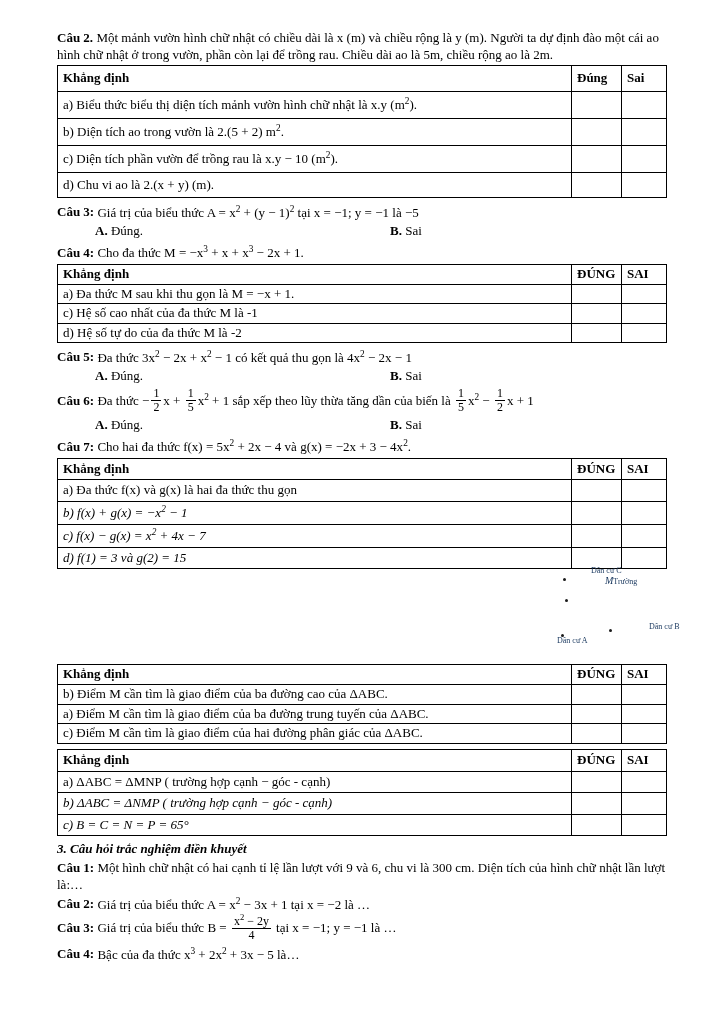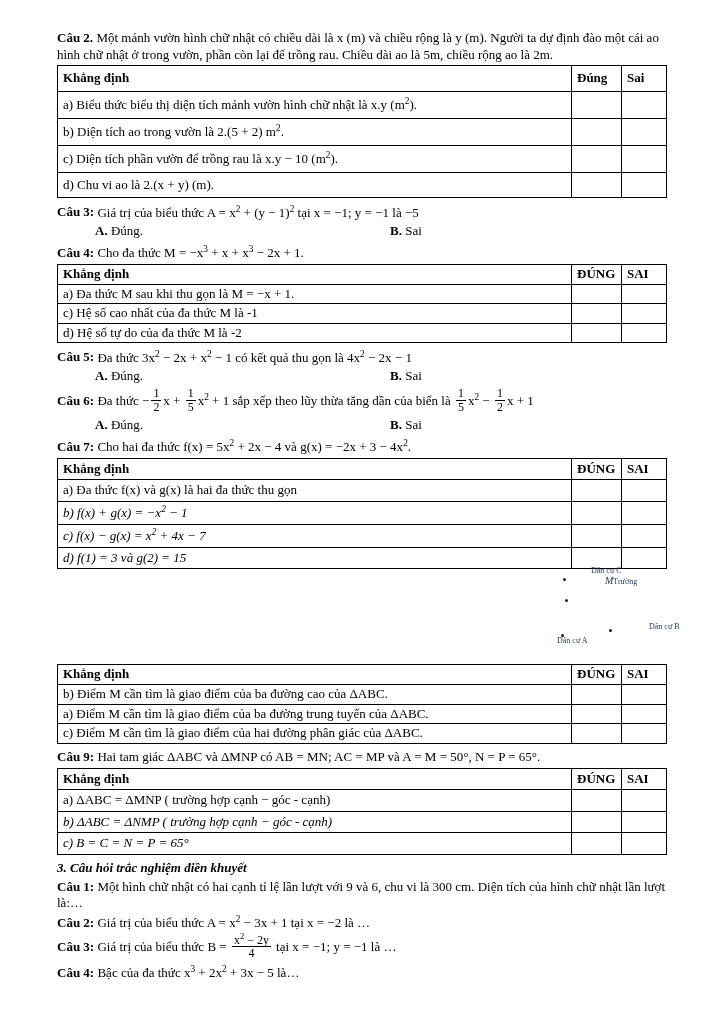--- a/index.html
+++ b/index.html
@@ -219,21 +219,20 @@
         <td></td>
       </tr>
       <tr>
         <td>c) Điểm M cần tìm là giao điểm của hai đường phân giác của ΔABC.</td>
         <td></td>
         <td></td>
       </tr>
     </tbody>
   </table>
 
-  <p class="para"><b class="qlabel">Câu 9:</b><span> Hai tam giác ΔABC và ΔMNP có AB = MN; AC = MP và A = M = 50°,  N = P = 65°.</span></p>
   <table class="qtable">
     <colgroup>
         <col class="c-main">
         <col class="c-t">
         <col class="c-f">
       </colgroup>
     <tbody>
       <tr>
         <td class="hd">Khẳng định</td>
         <td class="hd">ĐÚNG</td>

